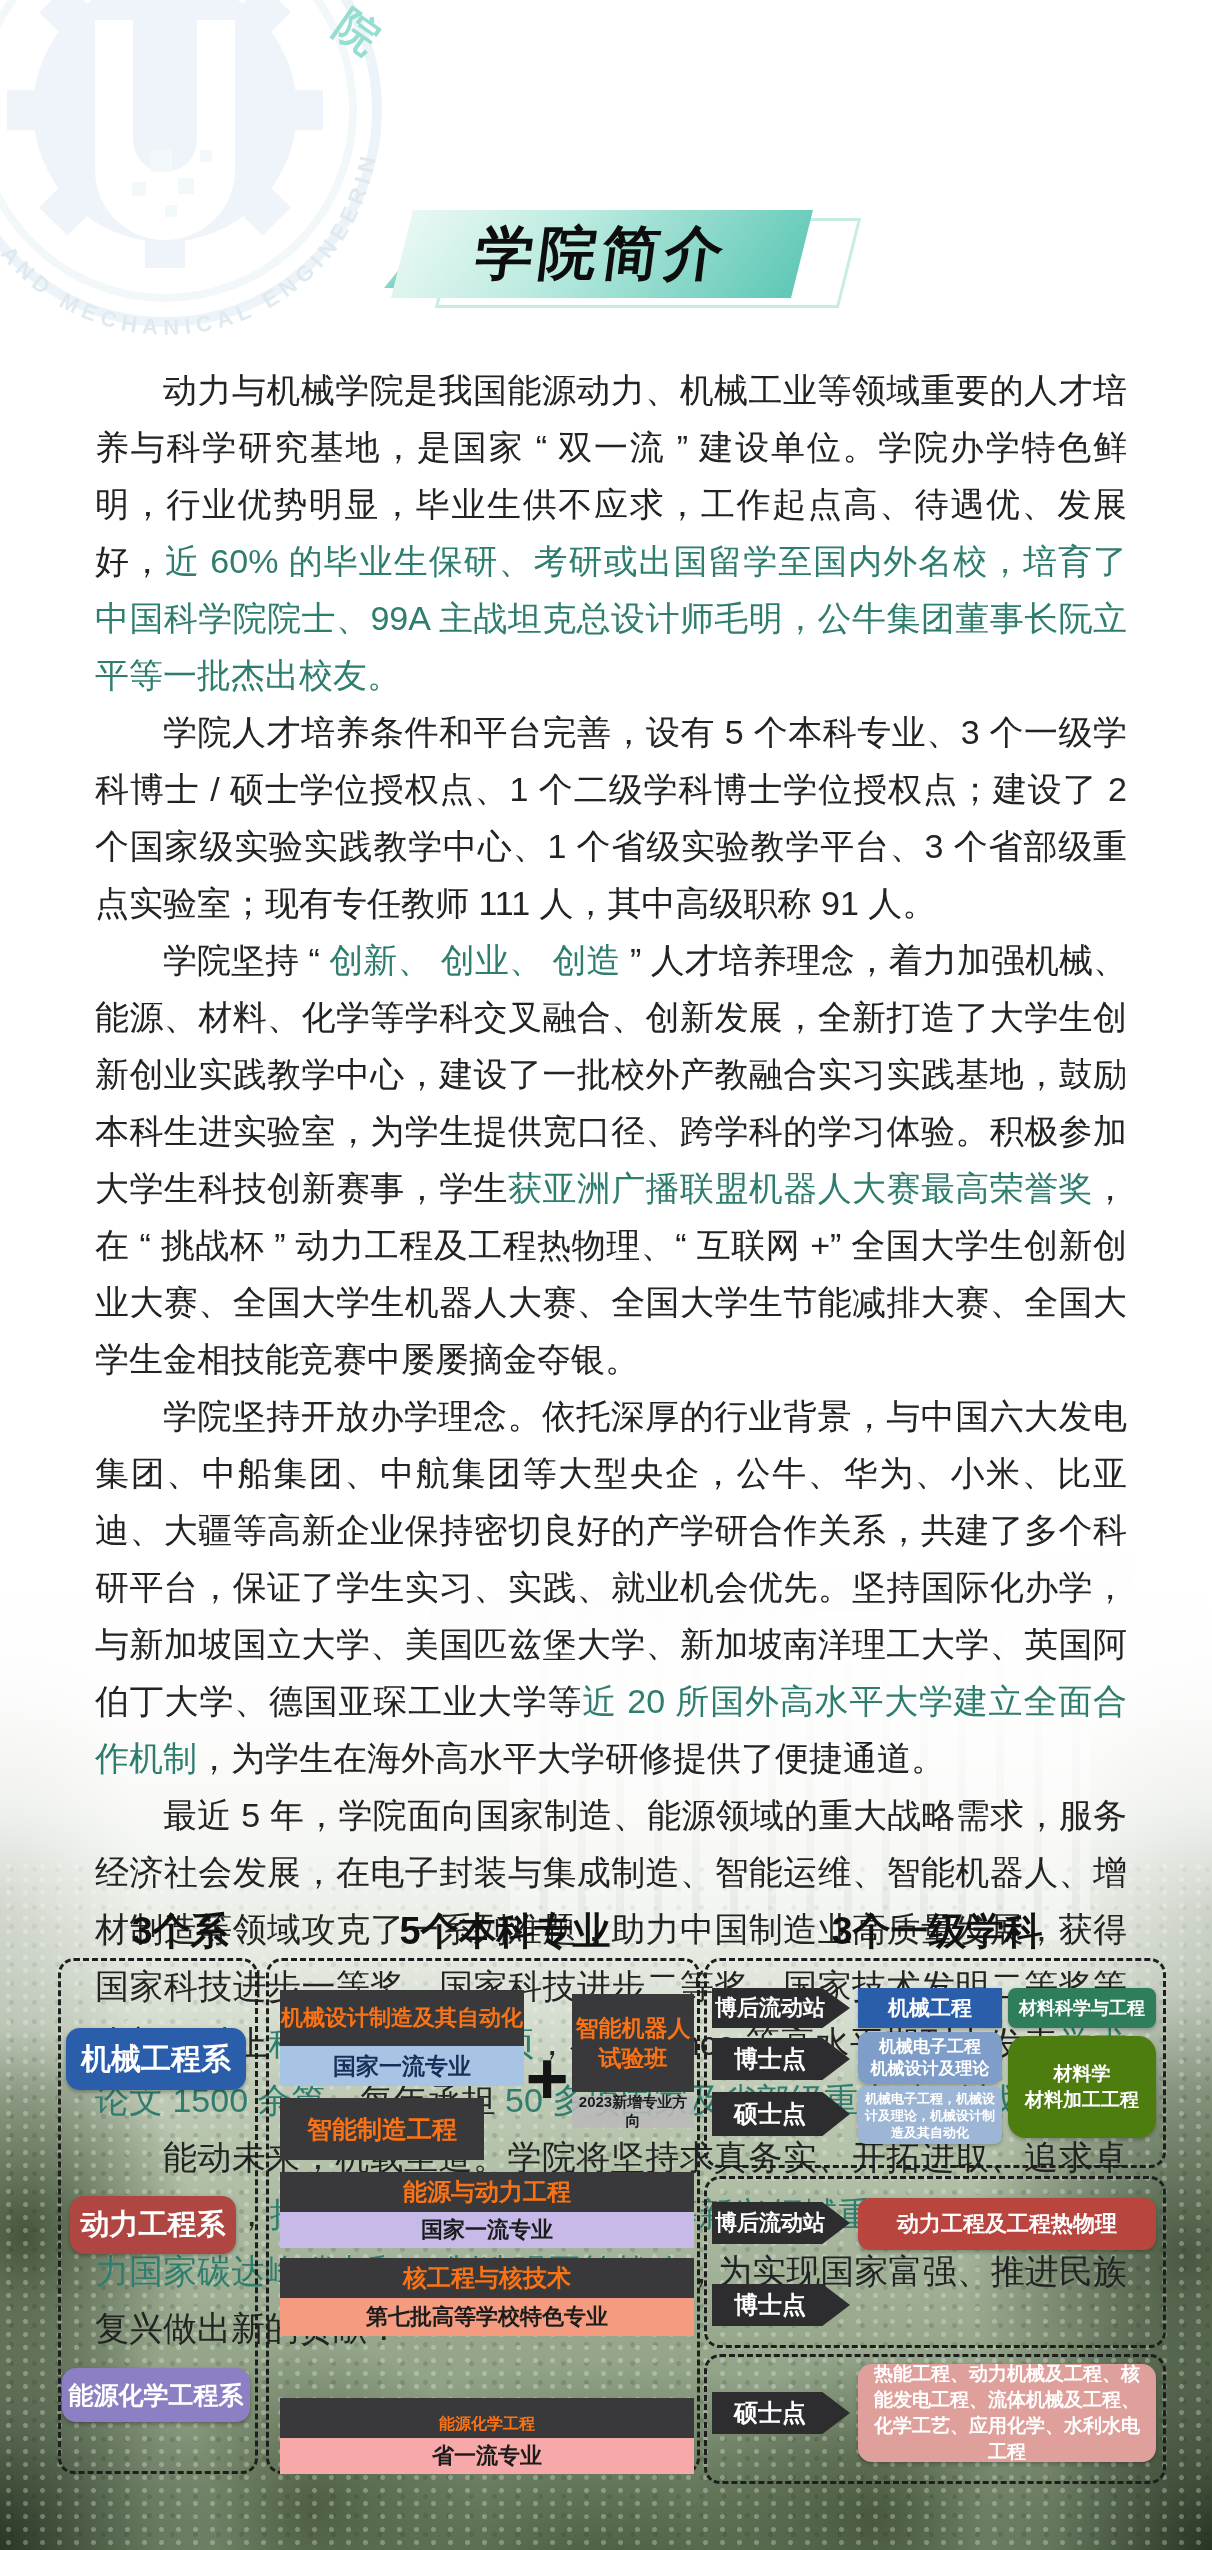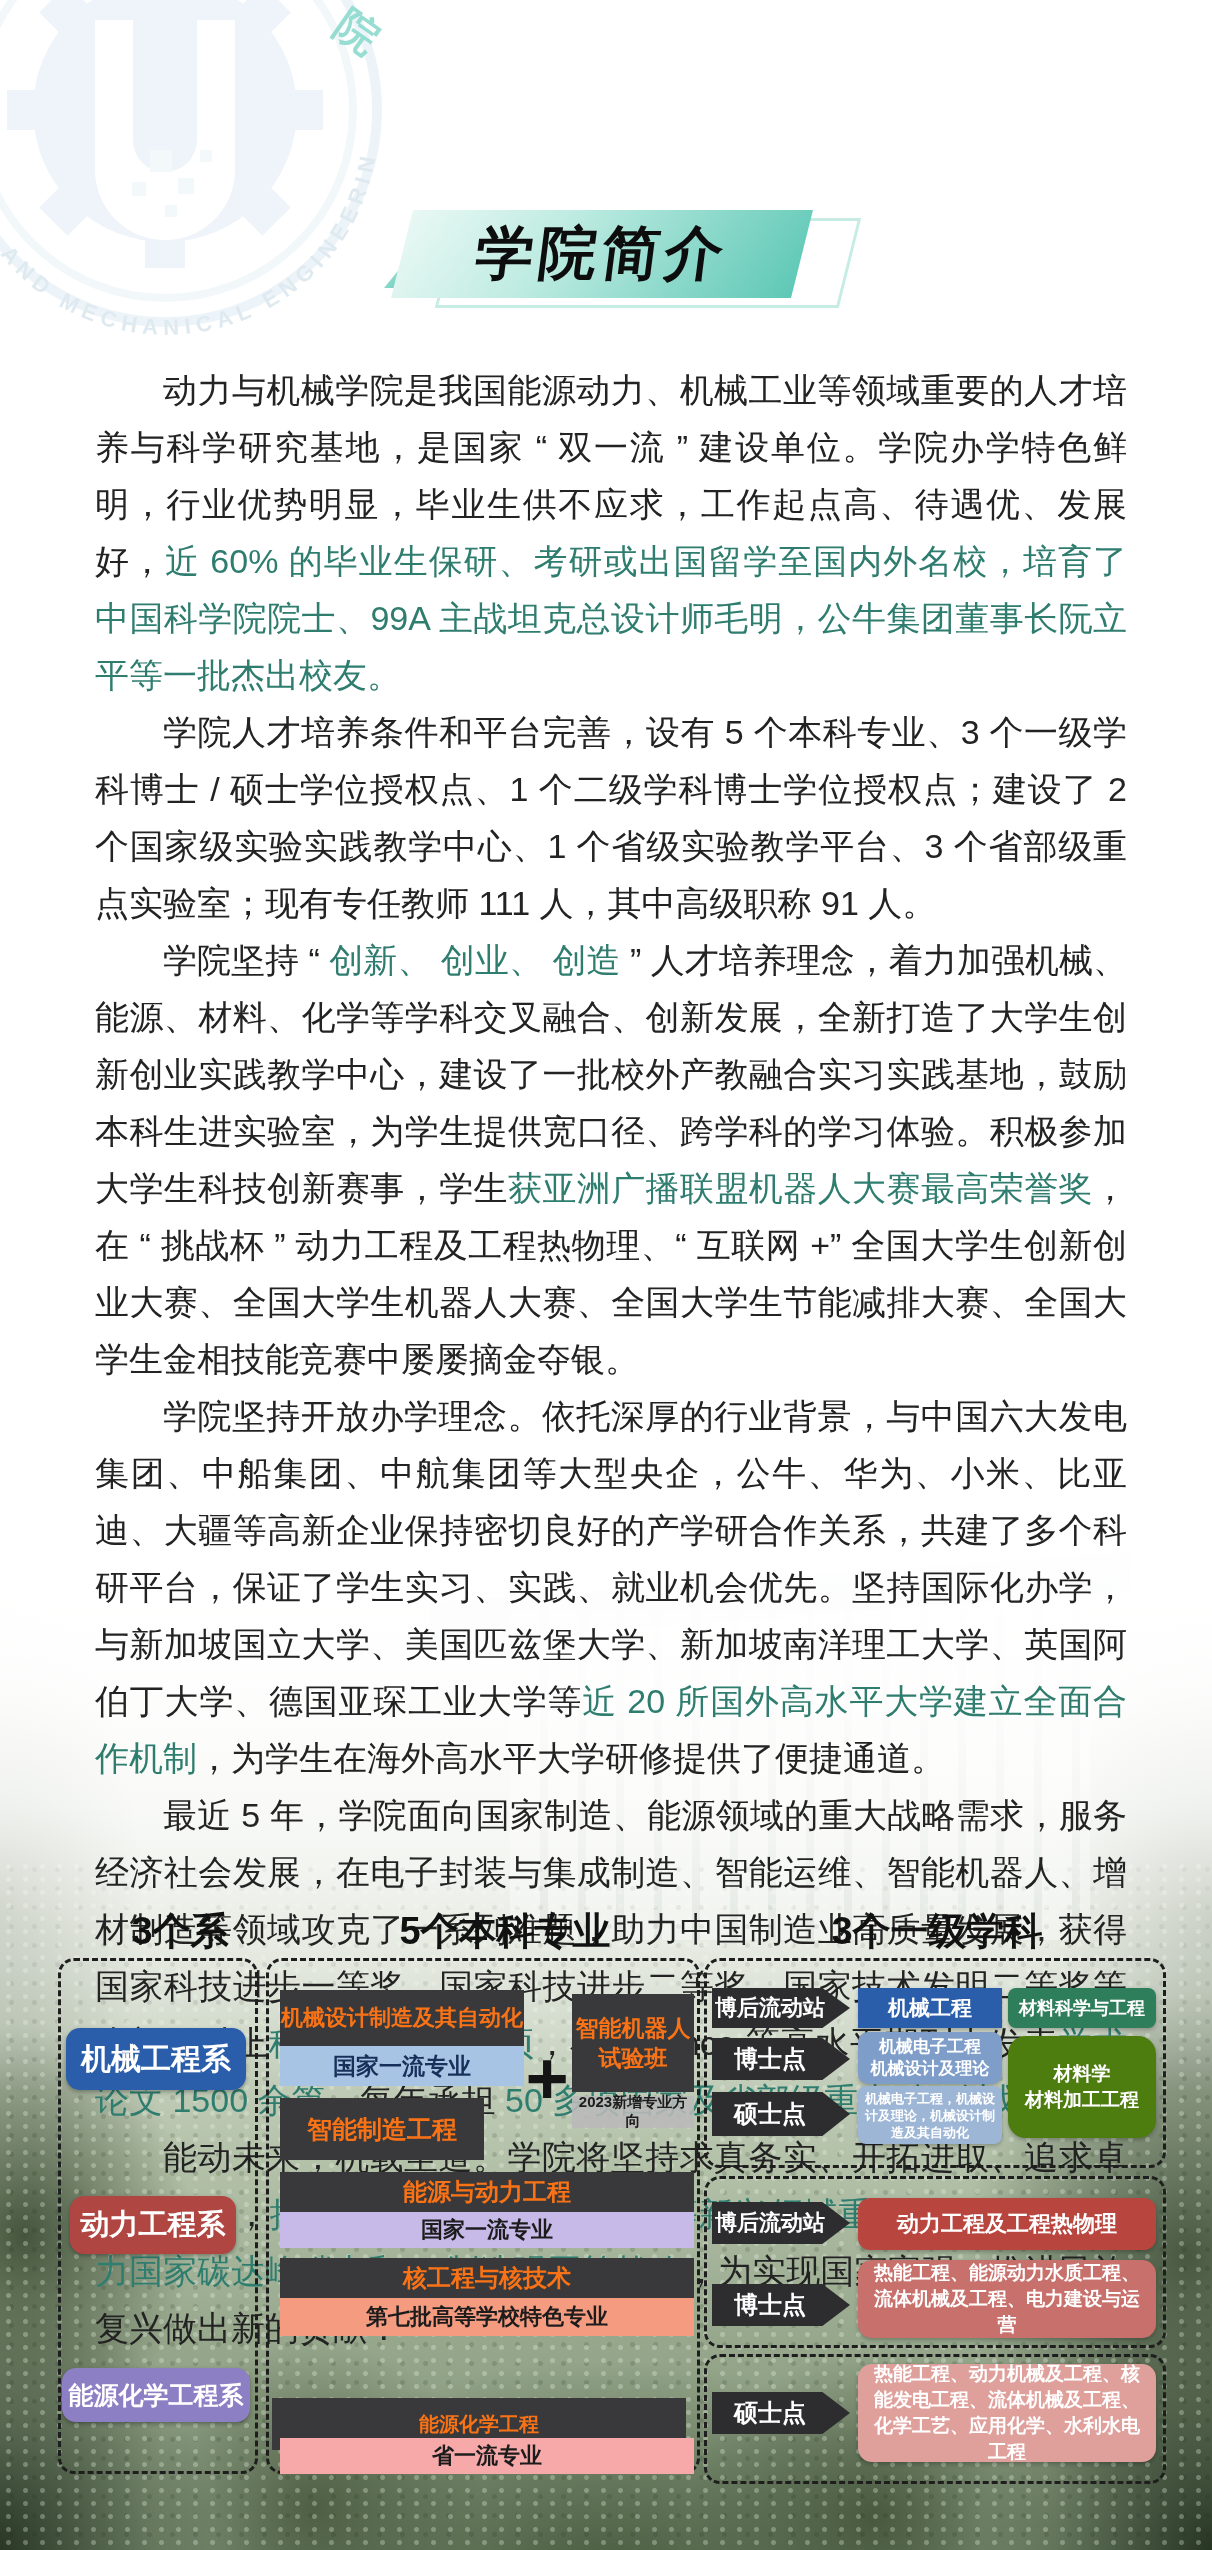--- a/index.html
+++ b/index.html
@@ -148,35 +148,34 @@
   <div class="plus-sign" style="left:524px;top:2036px;width:46px;height:84px;">+</div>
   <div class="dark-box pre" style="left:572px;top:1994px;width:122px;height:98px;font-size:23px;line-height:30px;">智能机器人
 试验班</div>
   <div class="tag-band" style="left:572px;top:2096px;width:122px;height:32px;background:rgba(185,185,185,.88);font-size:15px;">2023新增专业方向</div>
 
   <div class="dark-box" style="left:280px;top:2172px;width:414px;height:40px;font-size:24px;">能源与动力工程</div>
   <div class="tag-band" style="left:280px;top:2212px;width:414px;height:36px;background:#c7b9e8;font-size:22px;">国家一流专业</div>
   <div class="dark-box" style="left:280px;top:2258px;width:414px;height:40px;font-size:24px;">核工程与核技术</div>
   <div class="tag-band" style="left:280px;top:2298px;width:414px;height:38px;background:#f49b80;font-size:22px;">第七批高等学校特色专业</div>
 
-  <div class="dark-box" style="left:272px;top:2398px;width:414px;height:52px;font-size:20px;">能源化学工程</div>
+  <div class="dark-box" style="left:280px;top:2398px;width:414px;height:52px;font-size:16px;">能源化学工程</div>
   <div class="tag-band" style="left:280px;top:2438px;width:414px;height:36px;background:#f7a8a8;font-size:22px;">省一流专业</div>
 
   <div class="arrow-label" style="left:712px;top:1988px;width:138px;height:40px;font-size:22px;">博后流动站</div>
   <div class="disc-box" style="left:858px;top:1988px;width:144px;height:40px;background:#2a5daa;border-radius:0;font-size:21px;">机械工程</div>
   <div class="disc-box" style="left:1008px;top:1988px;width:148px;height:40px;background:#2e7d5b;border-radius:8px;font-size:18px;">材料科学与工程</div>
   <div class="arrow-label" style="left:712px;top:2038px;width:138px;height:42px;font-size:24px;">博士点</div>
   <div class="disc-box pre" style="left:858px;top:2032px;width:144px;height:52px;background:#7e9dc8;border-radius:10px;font-size:17px;line-height:22px;">机械电子工程
 机械设计及理论</div>
   <div class="disc-box pre" style="left:1008px;top:2036px;width:148px;height:102px;background:#4d7c0f;border-radius:18px;font-size:19px;line-height:26px;">材料学
 材料加工工程</div>
   <div class="arrow-label" style="left:712px;top:2092px;width:138px;height:44px;font-size:24px;">硕士点</div>
   <div class="disc-box" style="left:858px;top:2086px;width:144px;height:58px;background:#9db6d6;border-radius:8px;font-size:13px;line-height:17px;padding:2px;box-sizing:border-box;">机械电子工程，机械设计及理论，机械设计制造及其自动化</div>
 
   <div class="arrow-label" style="left:712px;top:2202px;width:138px;height:42px;font-size:22px;">博后流动站</div>
   <div class="disc-box" style="left:858px;top:2198px;width:298px;height:52px;background:#b8453e;border-radius:12px;font-size:22px;">动力工程及工程热物理</div>
   <div class="arrow-label" style="left:712px;top:2284px;width:138px;height:42px;font-size:24px;">博士点</div>
-  <div class="disc-box" style="left:858px;top:2260px;width:298px;height:78px;background:#c8706b;border-radius:14px;font-size:19px;line-height:26px;padding:2px 8px;box-sizing:border-box;">热能工程、能源动力水质工程、流体机械及工程、电力建设与运营</div>
 
   <div class="arrow-label" style="left:712px;top:2392px;width:138px;height:42px;font-size:24px;">硕士点</div>
   <div class="disc-box" style="left:858px;top:2364px;width:298px;height:98px;background:#dfa09b;border-radius:14px;font-size:19px;line-height:26px;padding:2px 16px;box-sizing:border-box;">热能工程、动力机械及工程、核能发电工程、流体机械及工程、化学工艺、应用化学、水利水电工程</div>
 
 </div>
 
 </body></html>

